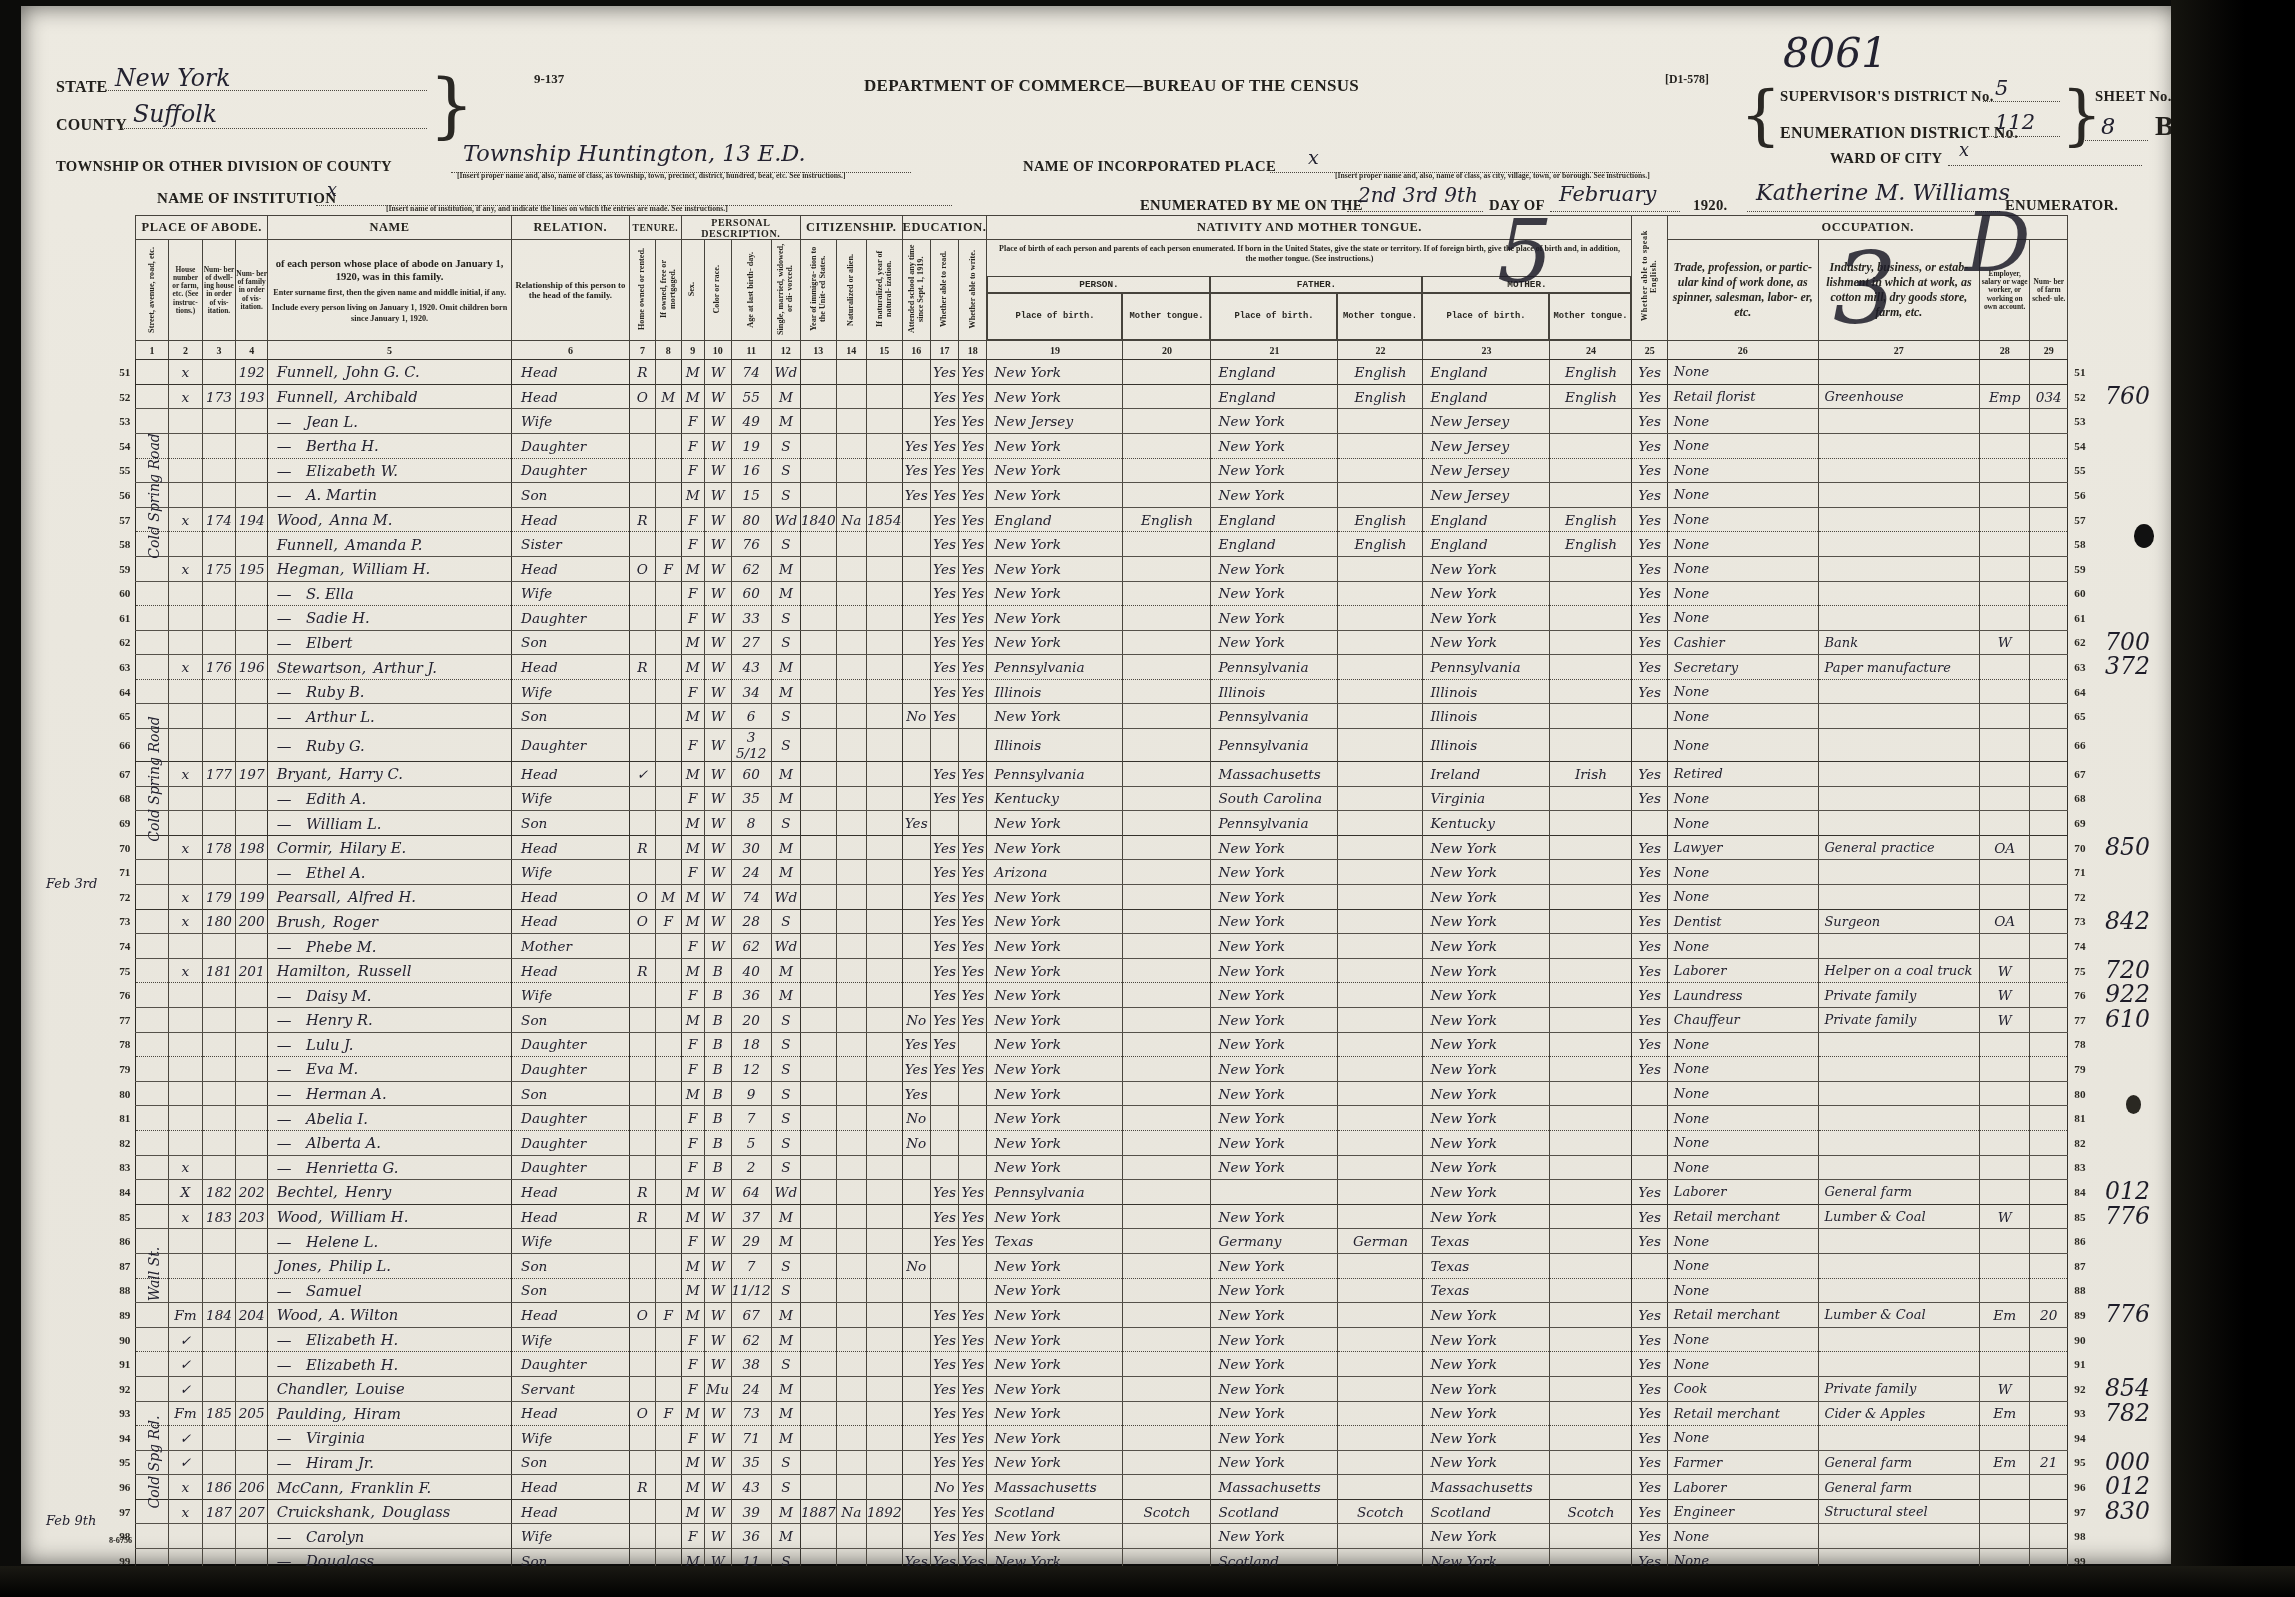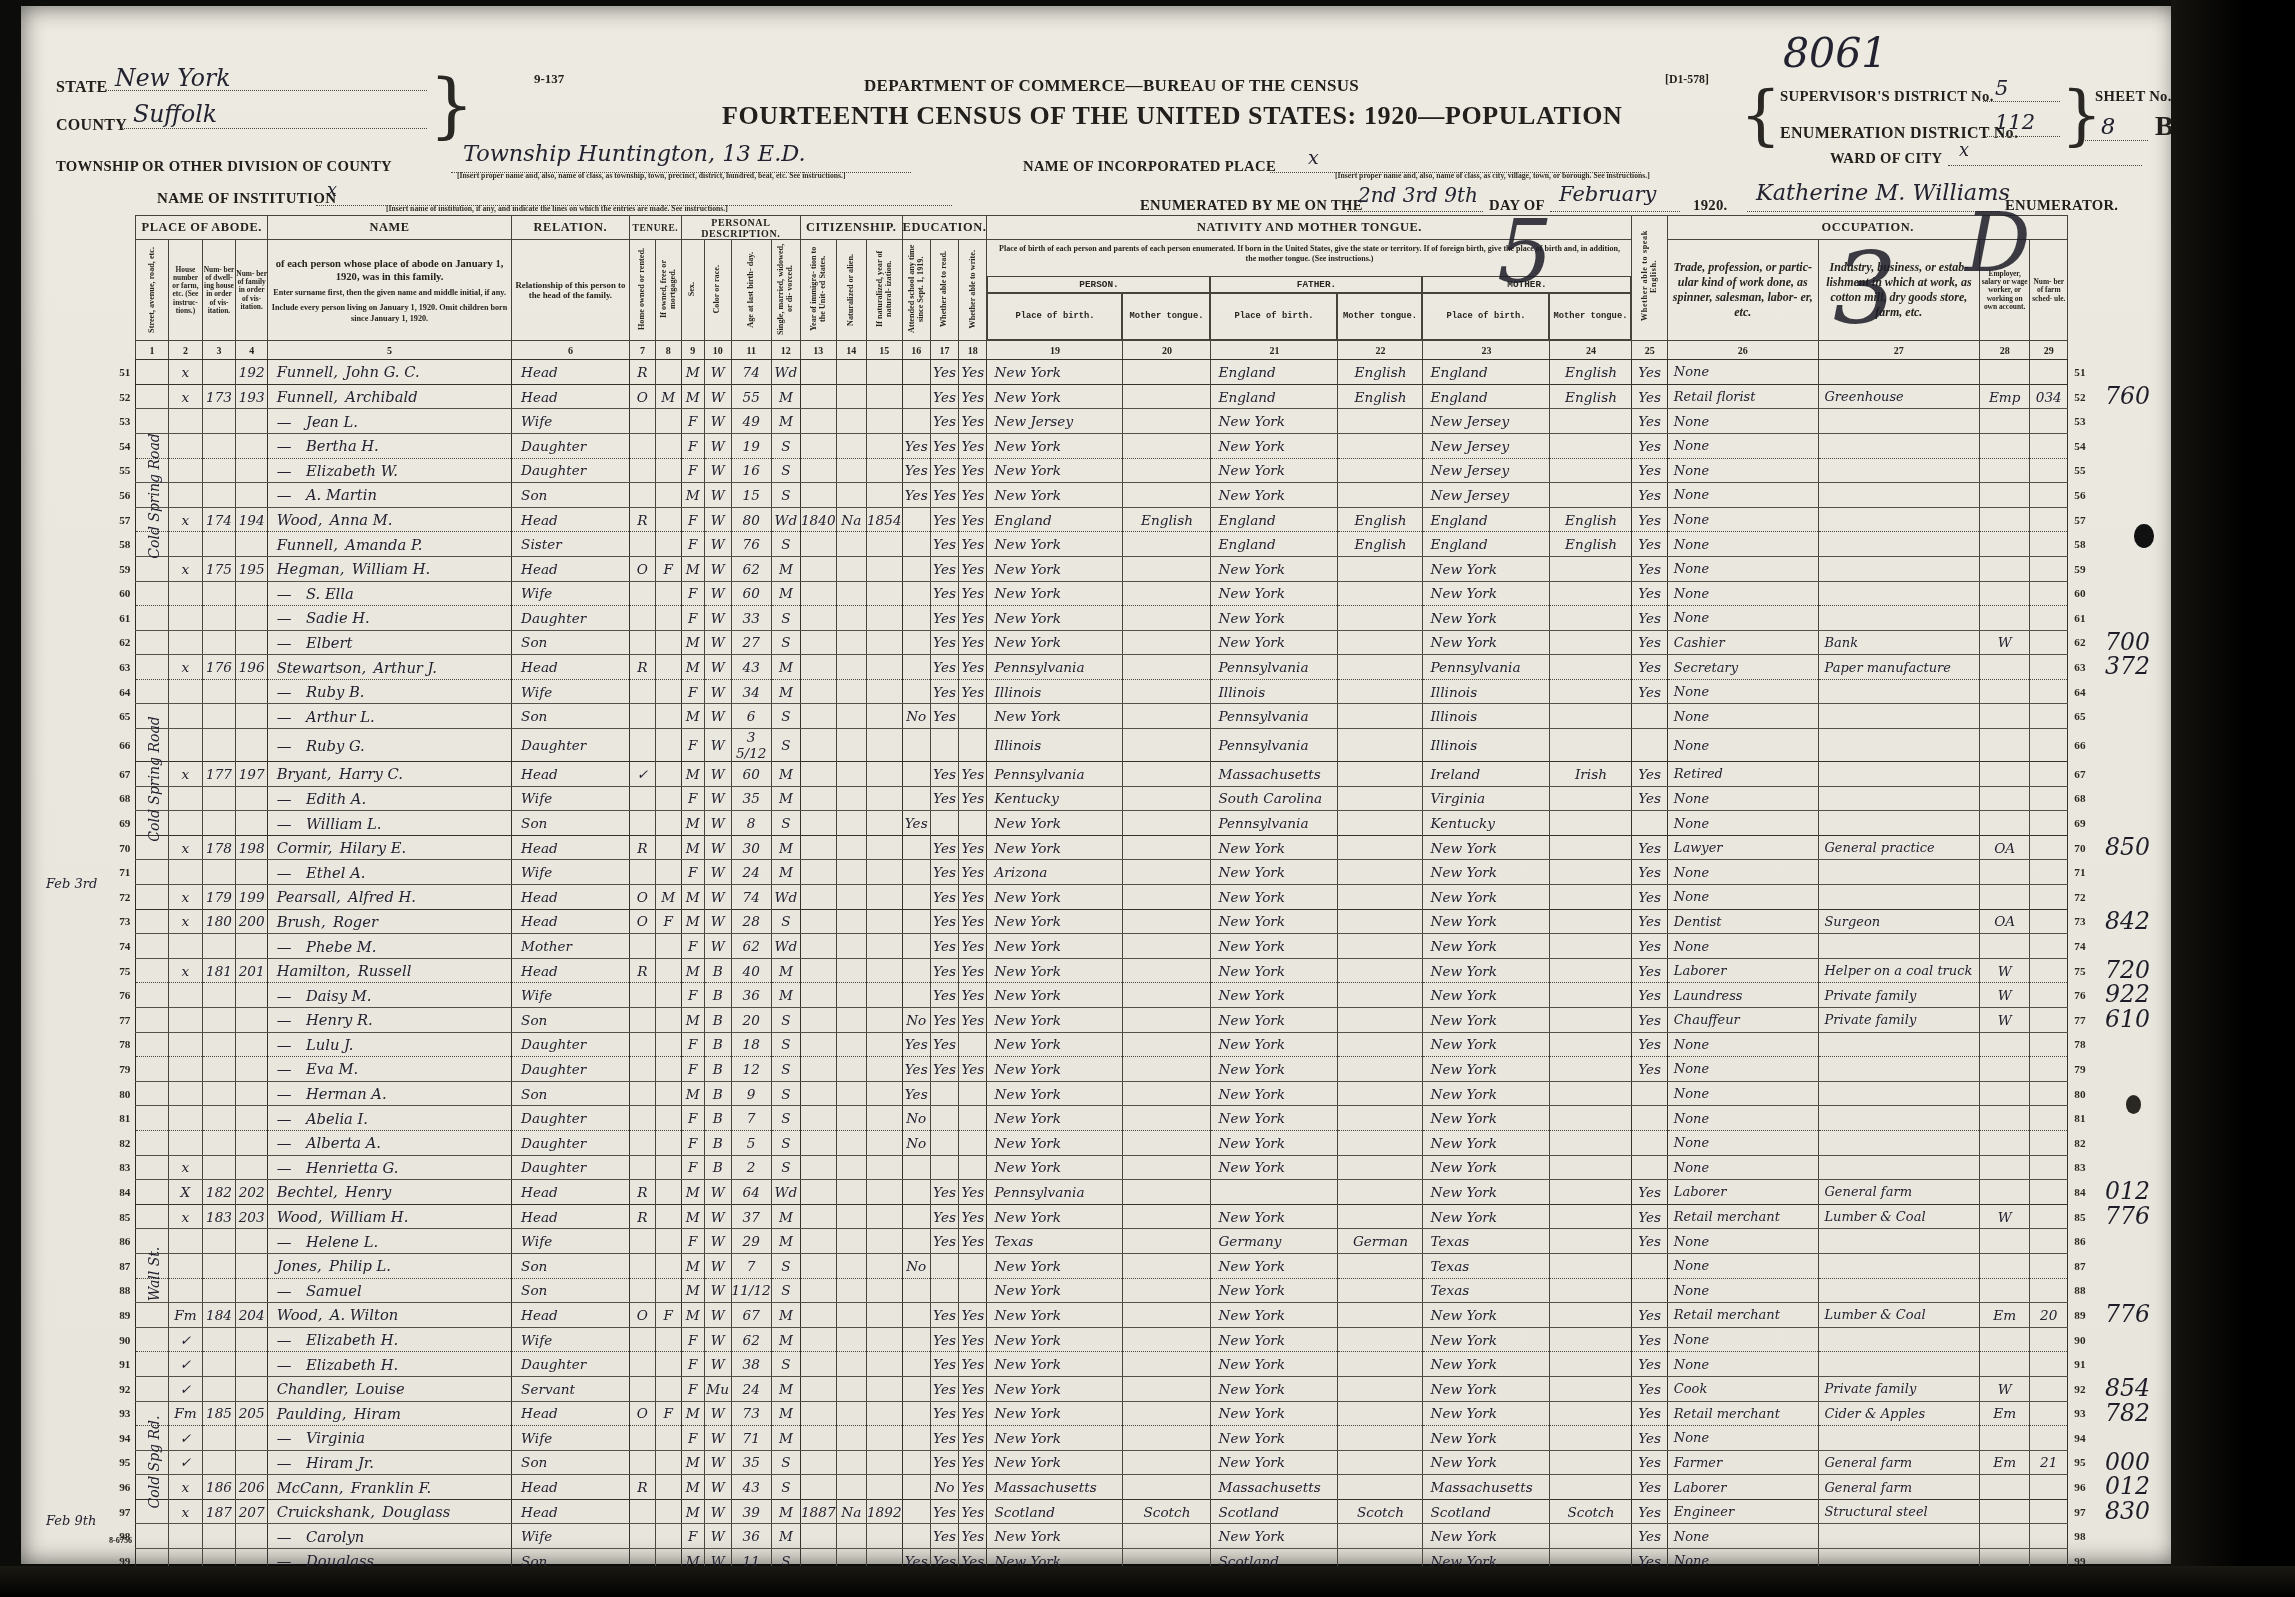--- a/index.html
+++ b/index.html
@@ -76,21 +76,20 @@
 <body>
 
 <div class="stage">
   <div class="paper">
 
     <div class="page-code hw-big">8061</div>
 
     <div class="p" style="left:513px;top:65px;font-size:13px;font-weight:bold;">9-137</div>
     <div class="p lbl" style="left:843px;top:70px;font-size:17px;">DEPARTMENT OF COMMERCE—BUREAU OF THE CENSUS</div>
     <div class="p" style="left:1644px;top:66px;font-size:11.8px;font-weight:bold;">[D1-578]</div>
-    <div class="p lbl" style="left:701px;top:95px;font-size:26px;letter-spacing:0.6px;">FOURTEENTH CENSUS OF THE UNITED STATES: 1920—POPULATION</div>
 
     <div class="p lbl" style="left:35px;top:72px;font-size:16px;">STATE</div>
     <div class="p hw" style="left:94px;top:58px;font-size:23.6px;">New York</div>
     <div class="p dots" style="left:85px;top:75px;width:321px;"></div>
     <div class="p lbl" style="left:35px;top:110px;font-size:16px;">COUNTY</div>
     <div class="p hw" style="left:112px;top:94px;font-size:23.6px;">Suffolk</div>
     <div class="p dots" style="left:100px;top:113px;width:306px;"></div>
     <div class="p brace" style="left:408px;top:57px;font-size:71px;">}</div>
 
     <div class="p brace" style="left:1719px;top:71px;font-size:65px;">{</div>

